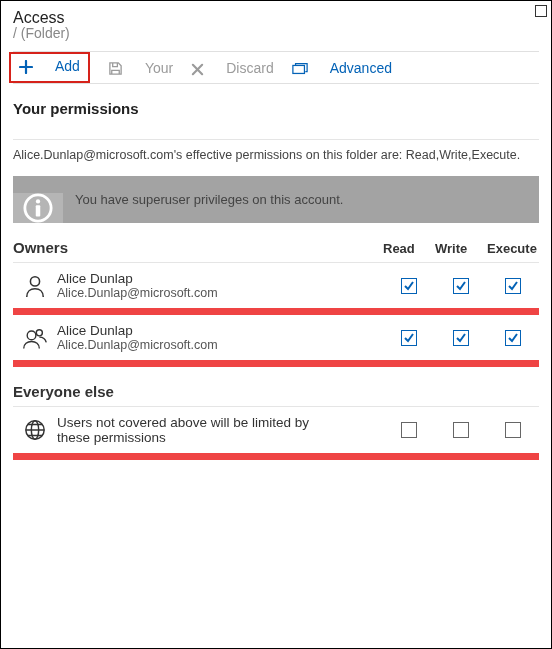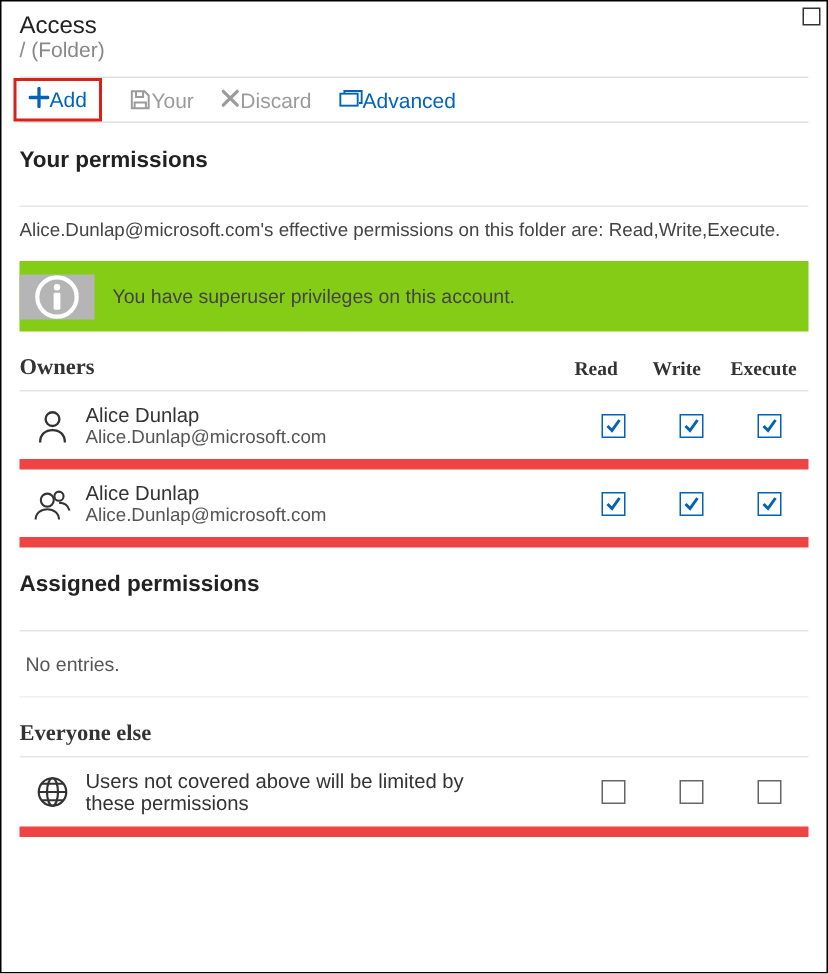--- a/index.html
+++ b/index.html
@@ -42,22 +42,22 @@
     border-top: 1px solid #e0e0e0;
     border-bottom: 1px solid #e0e0e0;
     margin-top: 10px;
     padding: 6px 0 6px 0;
     display: flex;
     align-items: center;
     gap: 18px;
   }
   .toolbar .btn {
     display: inline-flex;
-    align-items: flex-start;
-    gap: 0;
+    align-items: flex-end;
+    gap: 22px;
     font-size: 14px;
     cursor: pointer;
   }
   .btn.add { color: #0362b6; }
   .btn.disabled { color: #9b9b9b; cursor: default;}
   .btn.advanced { color: #0362b6; }
   .highlight-add {
     border: 2px solid #d6221a;
     padding: 4px 8px;
     margin: -6px 0 -6px -4px;
@@ -70,43 +70,42 @@
     padding-bottom: 22px;
     border-bottom: 1px solid #e5e5e5;
   }
   .perm-desc {
     font-size: 12.5px;
     color: #444;
     margin-top: 8px;
   }
   .info-bar {
     display: flex;
-    align-items: center;
+    align-items: flex-end;
     margin-top: 14px;
-    background: #84cc16;
+    background: #a3a3a3;
   }
   .info-icon-box {
     width: 50px;
     background: #b5b5b5;
     display: flex;
     align-items: center;
     justify-content: center;
   }
   .info-text {
     padding: 16px 12px;
     font-size: 13px;
     color: #444;
   }
   .perm-table { width: 100%; margin-top: 16px; }
   .perm-head {
     display: flex;
     align-items: flex-end;
     border-bottom: 1px solid #e5e5e5;
     padding-bottom: 6px;
-    font-family: Liberation Serif, serif;
   }
   .perm-head .label-col {
     flex: 1;
     font-weight: 700;
     font-size: 15px;
   }
   .perm-head .cb-col {
     width: 52px;
     font-weight: 700;
     font-size: 13px;
@@ -277,24 +276,20 @@
       <div class="cb-col">
           <span class="chk checked">
             <svg width="12" height="12" viewBox="0 0 12 12">
               <path d="M2 6l3 3 5-7" fill="none" stroke="#0362b6" stroke-width="2"></path>
             </svg>
           </span>
         </div>
     </div>
   </div>
 
-  <div class="section">
-    <div class="section-title">Assigned permissions</div>
-    <div class="no-entries">No entries.</div>
-  </div>
 
   <div class="section">
     <div class="perm-head">
       <div class="label-col">Everyone else</div>
       <div class="cb-col"></div>
         <div class="cb-col"></div>
         <div class="cb-col"></div>
     </div>
     <div class="perm-row">
       <div class="icon-col">

